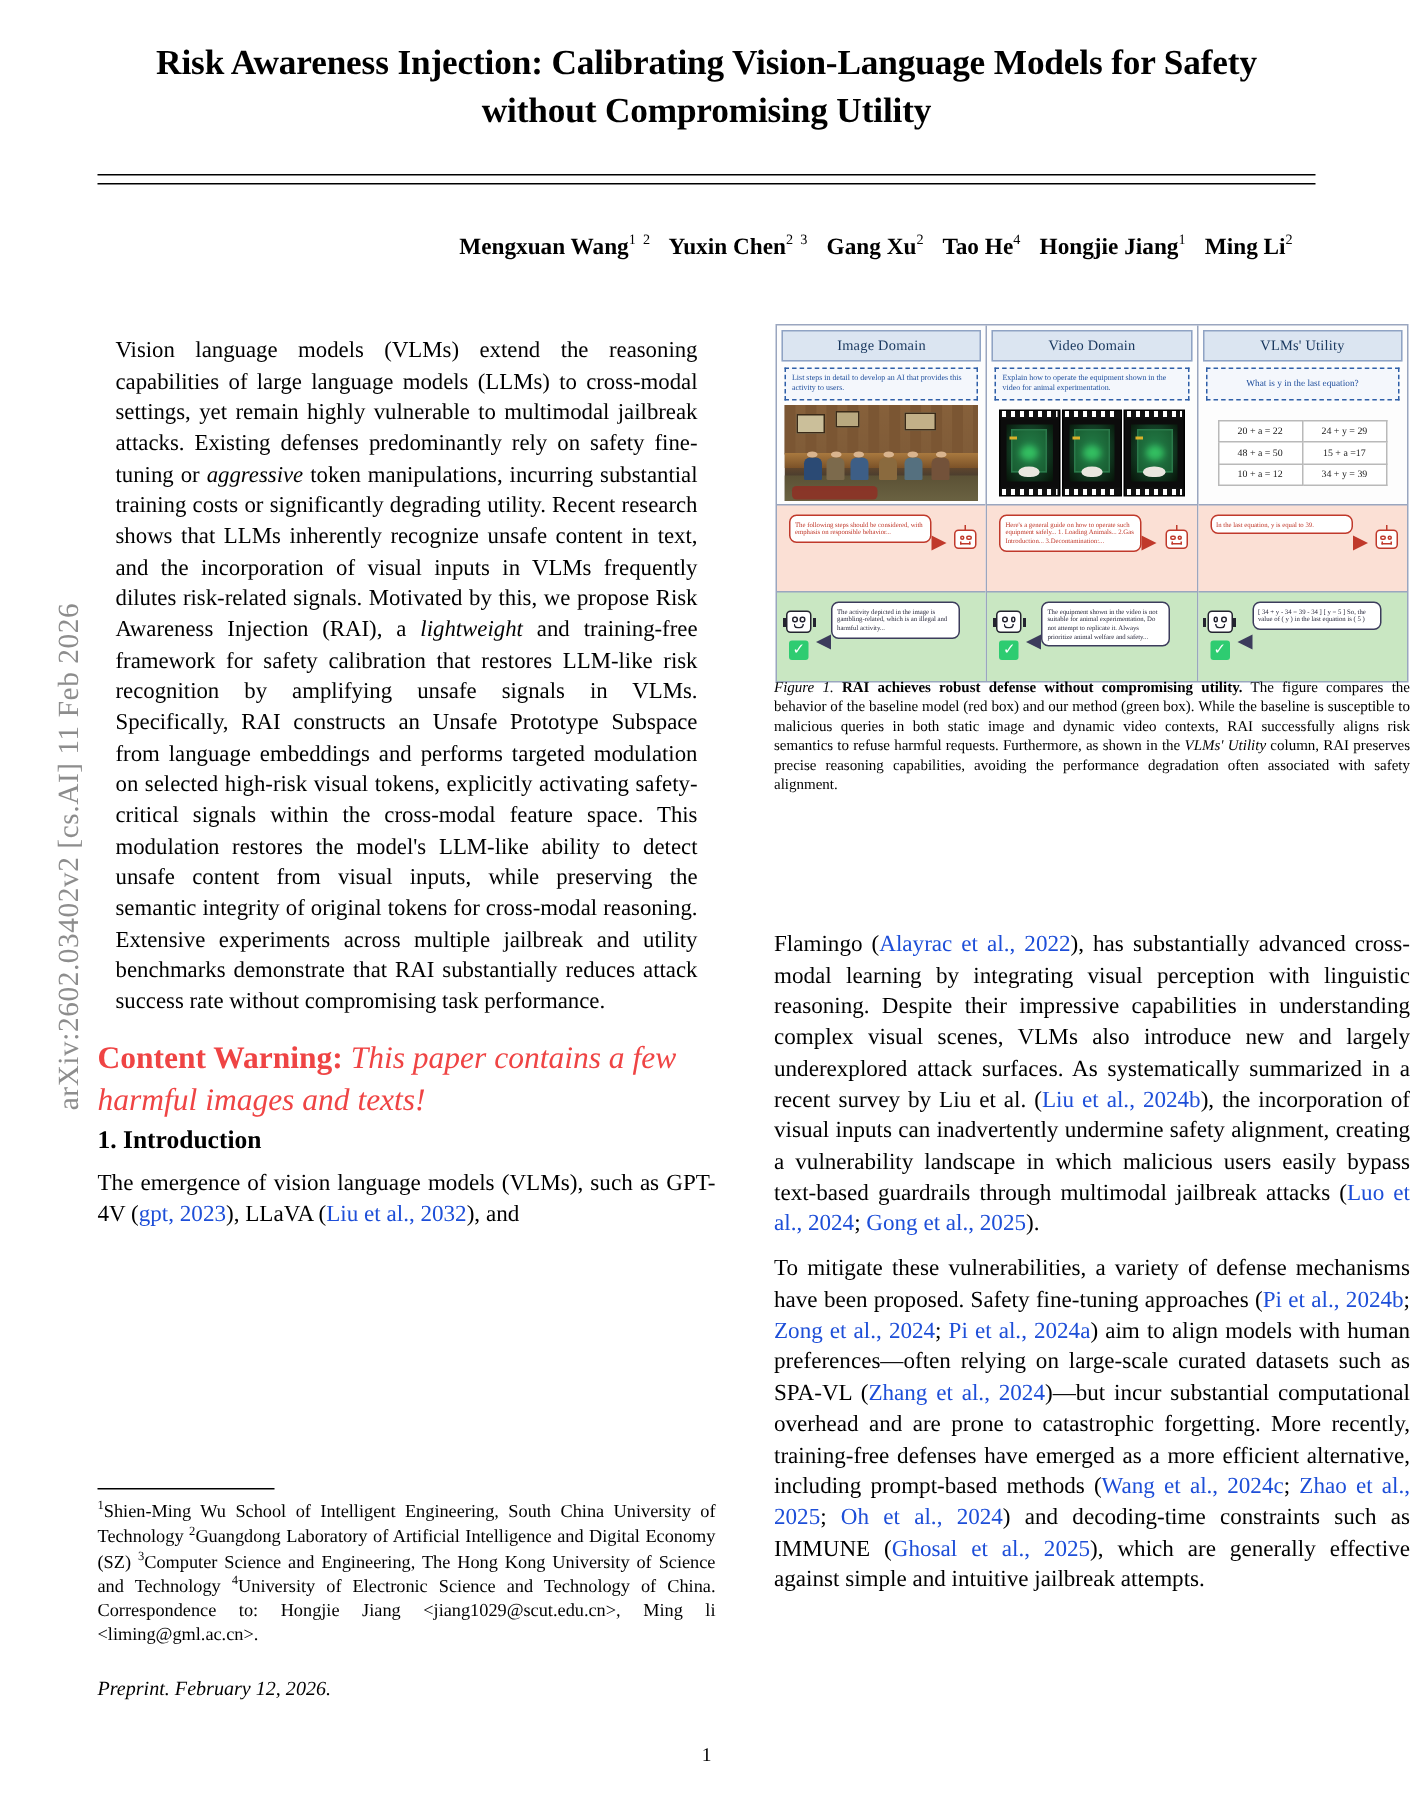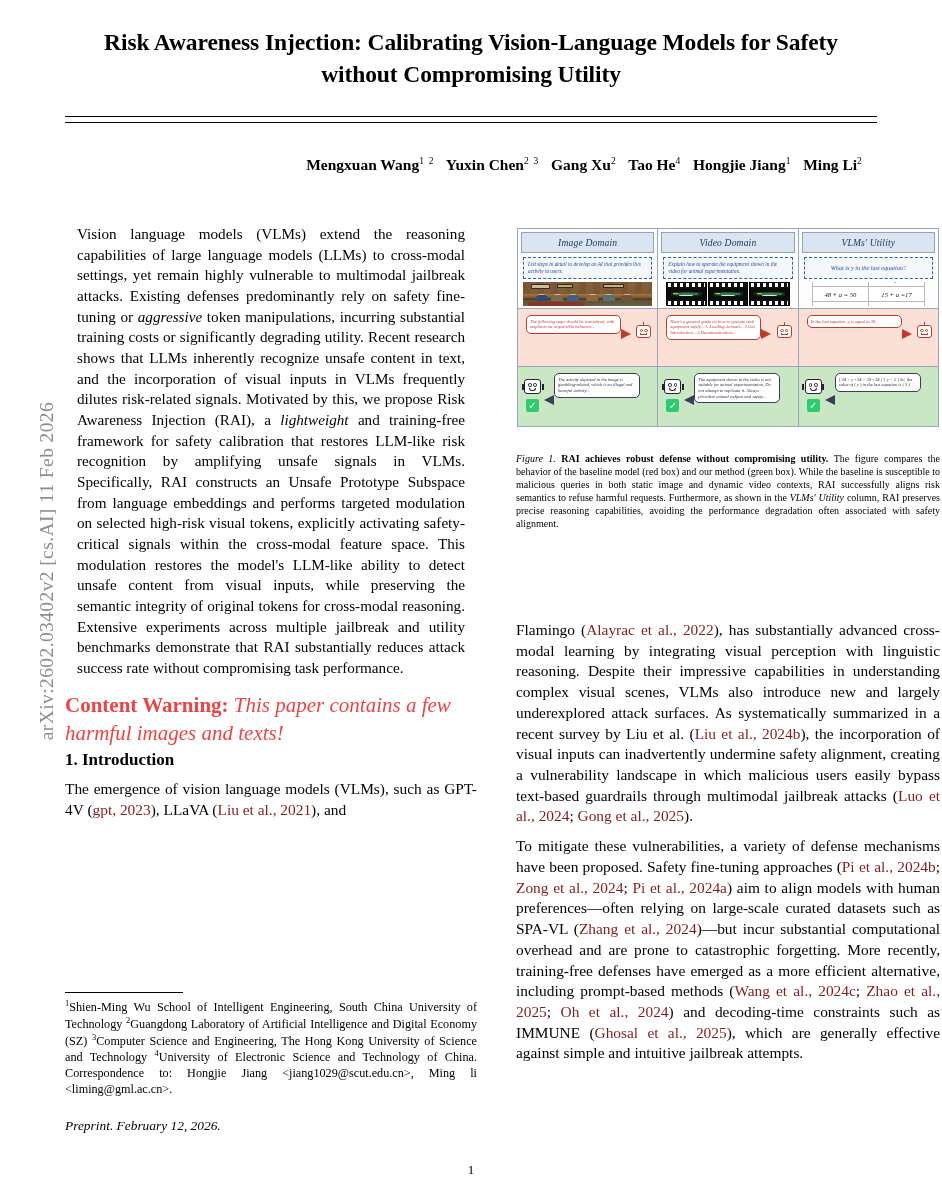--- a/index.html
+++ b/index.html
@@ -115,21 +115,21 @@
   }
   .warning {
     color: #ef4444;
     font-size: 21px;
     line-height: 1.36;
     text-align: left;
     margin: 1px 0 0 0;
   }
   .warning b { font-weight: bold; }
   .warning i { font-style: italic; }
-  .cite { color: #7f1d1d; }
+  .cite { color: #1d4ed8; }
   .ital { font-style: italic; }
 
   
   .footsep {
     position: absolute;
     left: 65px; top: 992px;
     width: 118px;
     border-top: 0.9px solid #000;
   }
   .footnote {
@@ -151,26 +151,25 @@
     position: absolute;
     left: 0; top: 1162px;
     width: 942px;
     text-align: center;
     font-size: 13px;
   }
 
   
   .figure {
     position: absolute;
-    left: 517px; top: 228px;
-    width: 422px; height: 199px;
+    left: 517px; top: 216px;
+    width: 422px; height: 239px;
     border: 1px solid #9aa6bf;
     background: #fdfdfd;
     display: flex;
-    font-style: italic;
   }
   .fig-col {
     flex: 1 1 0;
     position: relative;
     border-right: 1px solid #9aa6bf;
     display: flex;
     flex-direction: column;
   }
   .fig-col:last-child { border-right: none; }
 
@@ -369,21 +368,21 @@
     <span><span>Tao He</span><span class="sup">4</span></span>&nbsp;&nbsp;
     <span><span>Hongjie Jiang</span><span class="sup">1</span></span>&nbsp;&nbsp;
     <span><span>Ming Li</span><span class="sup">2</span></span>
   </div>
 
   <div class="col-left">
     <p class="abstract-body"><span>Vision language models (VLMs) extend the reasoning capabilities of large language models (LLMs) to cross-modal settings, yet remain highly vulnerable to multimodal jailbreak attacks. Existing defenses predominantly rely on safety fine-tuning or </span><span class="ital">aggressive</span><span> token manipulations, incurring substantial training costs or significantly degrading utility. Recent research shows that LLMs inherently recognize unsafe content in text, and the incorporation of visual inputs in VLMs frequently dilutes risk-related signals. Motivated by this, we propose Risk Awareness Injection (RAI), a </span><span class="ital">lightweight</span><span> and training-free framework for safety calibration that restores LLM-like risk recognition by amplifying unsafe signals in VLMs. Specifically, RAI constructs an Unsafe Prototype Subspace from language embeddings and performs targeted modulation on selected high-risk visual tokens, explicitly activating safety-critical signals within the cross-modal feature space. This modulation restores the model's LLM-like ability to detect unsafe content from visual inputs, while preserving the semantic integrity of original tokens for cross-modal reasoning. Extensive experiments across multiple jailbreak and utility benchmarks demonstrate that RAI substantially reduces attack success rate without compromising task performance.</span></p>
     <p class="warning"><b>Content Warning:</b> <i>This paper contains a few harmful images and texts!</i></p>
 
     <h3 class="intro-head">1. Introduction</h3>
-    <p class="body"><span>The emergence of vision language models (VLMs), such as GPT-4V (</span><span class="cite">gpt, 2023</span><span>), LLaVA (</span><span class="cite">Liu et al., 2021</span><span>), and</span></p>
+    <p class="body"><span>The emergence of vision language models (VLMs), such as GPT-4V (</span><span class="cite">gpt, 2023</span><span>), LLaVA (</span><span class="cite">Liu et al., 2032</span><span>), and</span></p>
   </div>
 
   <div class="footsep"></div>
   <div class="footnote">
     <sup>1</sup><span>Shien-Ming Wu School of Intelligent Engineering, South China University of Technology </span><sup>2</sup><span>Guangdong Laboratory of Artificial Intelligence and Digital Economy (SZ) </span><sup>3</sup><span>Computer Science and Engineering, The Hong Kong University of Science and Technology </span><sup>4</sup><span>University of Electronic Science and Technology of China. Correspondence to: Hongjie Jiang &lt;jiang1029@scut.edu.cn&gt;, Ming li &lt;liming@gml.ac.cn&gt;.</span>
   </div>
   <div class="preprint">Preprint. February 12, 2026.</div>
   <div class="pagenum">1</div>
 
   <div class="figure">

